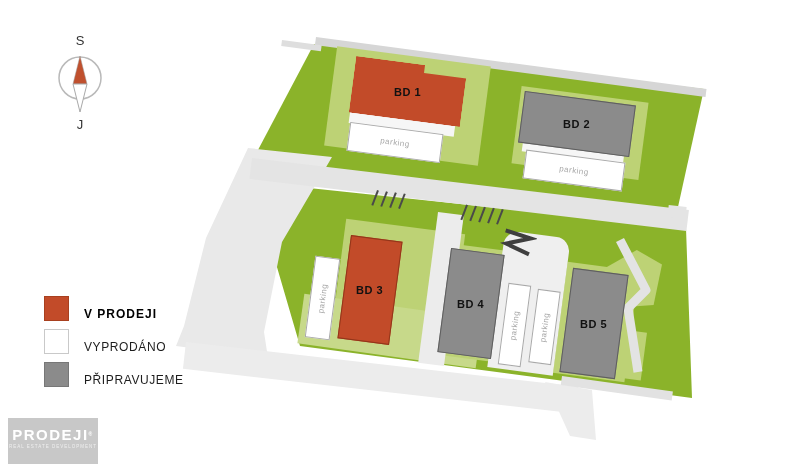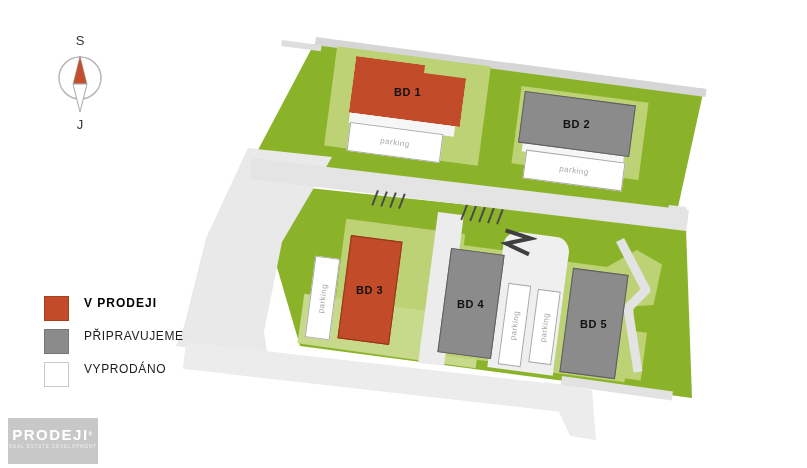--- a/index.html
+++ b/index.html
@@ -31,21 +31,21 @@
 
   
   .ticks{display:flex;}
   .ticks i{display:block;width:2px;height:16px;background:#4a4a4a;margin-right:7px;transform:rotate(14deg);}
 
   
   .compass{width:56px;text-align:center;color:#333;}
   .compass .dir{display:block;font-size:13px;line-height:14px;color:#333;}
 
   
-  .legend .row{display:flex;align-items:flex-start;margin-bottom:8px;}
+  .legend .row{display:flex;align-items:flex-end;margin-bottom:8px;}
   .legend .sw{width:23px;height:23px;margin-right:15px;}
   .sw.sale{background:#c24b29;border:1px solid #a8401f;}
   .sw.prep{background:#8b8b8b;border:1px solid #777;}
   .sw.sold{background:#ffffff;border:1px solid #c9c9c9;}
   .legend .t{font-size:12px;color:#1d1d1d;letter-spacing:.6px;}
   .legend .row:first-child .t{font-weight:bold;letter-spacing:1px;color:#000;}
 
   
   .logo{width:90px;height:46px;background:#c8c8c8;color:#fff;text-align:center;}
   .logo .nm{font-size:15px;font-weight:bold;letter-spacing:1.5px;margin-top:9px;line-height:15px;}
@@ -159,26 +159,26 @@
     </svg>
     <span class="dir">J</span>
   </div>
 
   <div class="abs legend" style="left:44px;top:296px;">
     <div class="row">
       <span class="sw sale"></span>
       <span class="t">V PRODEJI</span>
     </div>
     <div class="row">
+      <span class="sw sold"></span>
+      <span class="t">VYPRODÁNO</span>
+    </div>
+    <div class="row">
       <span class="sw prep"></span>
       <span class="t">PŘIPRAVUJEME</span>
-    </div>
-    <div class="row">
-      <span class="sw sold"></span>
-      <span class="t">VYPRODÁNO</span>
     </div>
   </div>
 
   <div class="abs logo" style="left:8px;top:418px;">
     <div class="nm"><span>PRODEJI</span><sup>®</sup></div>
     <div class="tag">REAL ESTATE DEVELOPMENT</div>
   </div>
 
 </div>
 

